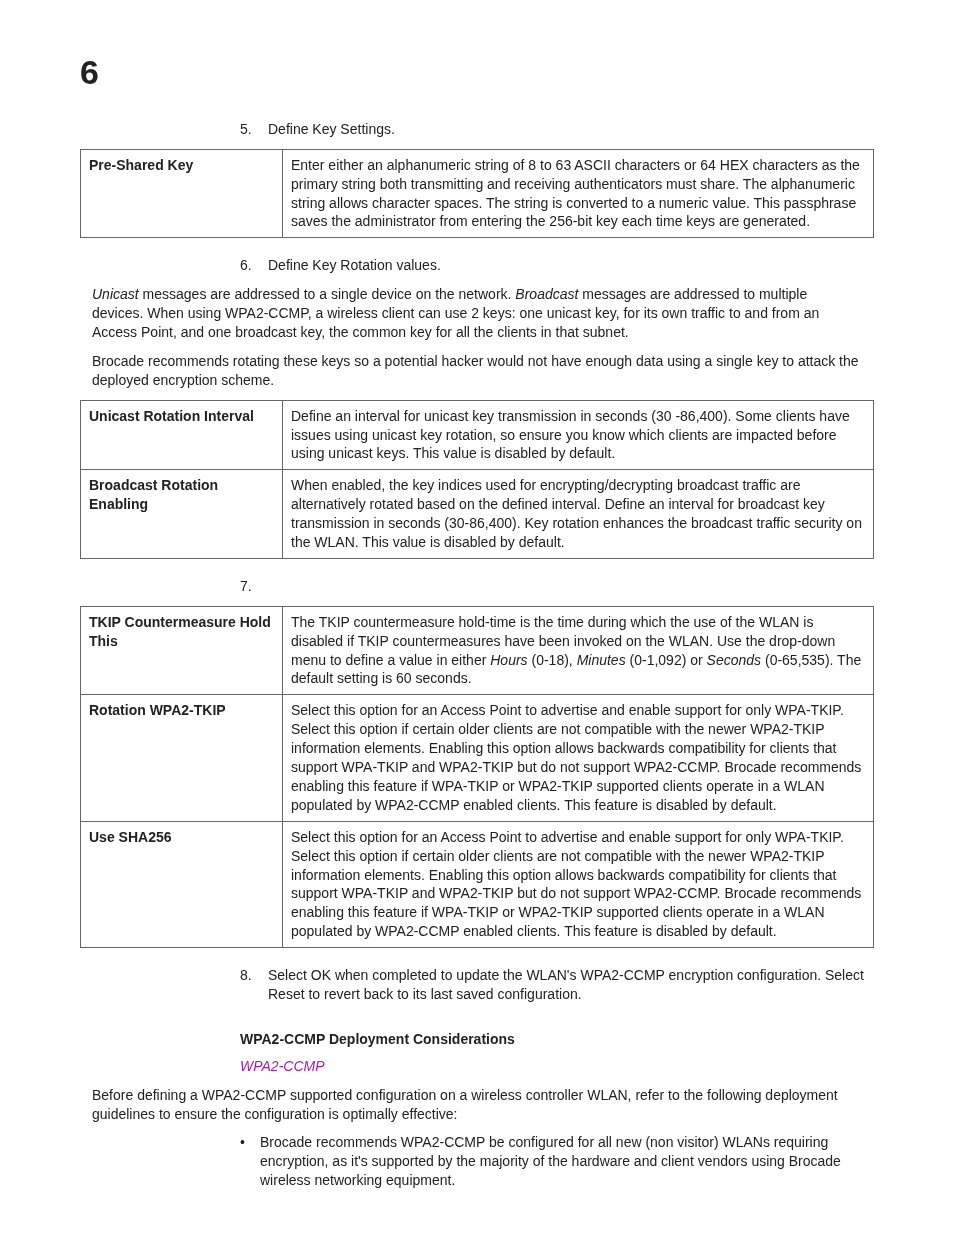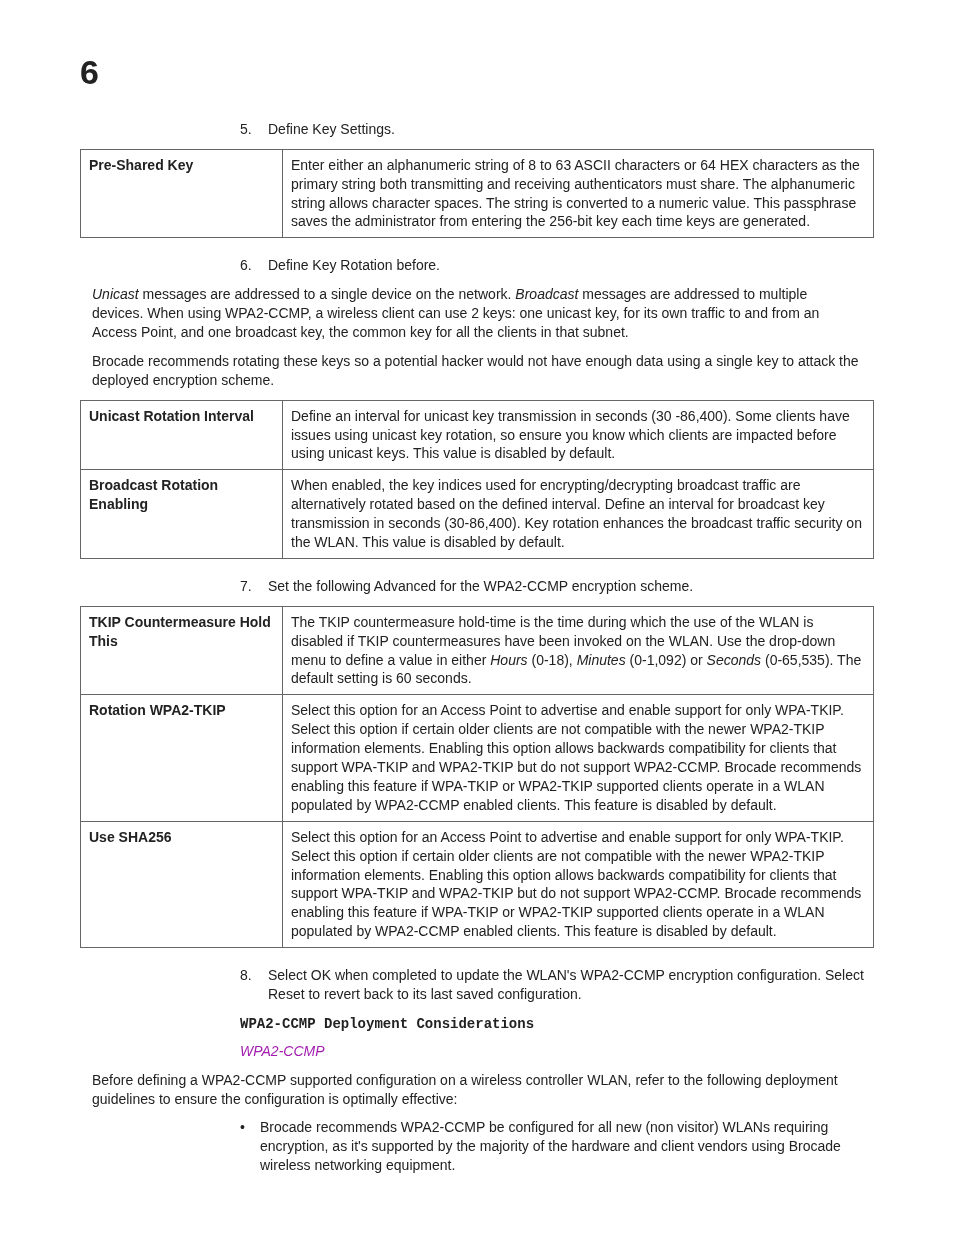--- a/index.html
+++ b/index.html
@@ -47,22 +47,21 @@
     width: 185px;
     font-weight: bold;
   }
   .para {
     margin: 10px 12px;
   }
   .bold { font-weight: normal; }
   .italic { font-style: italic; }
   .section-head {
     font-weight: bold;
-    margin-top: 11px;
-    font-family: Liberation Mono, monospace;
+    margin-top: 26px;
   }
   .link {
     color: #a21caf;
     font-style: italic;
     margin-top: 8px;
   }
   .bullet {
     display: flex;
     margin-top: 10px;
   }
@@ -82,21 +81,21 @@
   <tbody>
       <tr>
     <td class="label">Pre-Shared Key</td>
     <td>Enter either an alphanumeric string of 8 to 63 ASCII characters or 64 HEX characters as the primary string both transmitting and receiving authenticators must share. The alphanumeric string allows character spaces. The string is converted to a numeric value. This passphrase saves the administrator from entering the 256-bit key each time keys are generated.</td>
   </tr>
 </tbody>
   </table>
 
 <div class="indent num-item">
   <div class="n">6.</div>
-  <div><span>Define </span><span class="bold">Key Rotation</span><span> before.</span></div>
+  <div><span>Define </span><span class="bold">Key Rotation</span><span> values.</span></div>
 </div>
 
 <div class="indent2 para"><span class="italic">Unicast</span><span> messages are addressed to a single device on the network. </span><span class="italic">Broadcast</span><span> messages are addressed to multiple devices. When using WPA2-CCMP, a wireless client can use 2 keys: one unicast key, for its own traffic to and from an Access Point, and one broadcast key, the common key for all the clients in that subnet.</span></div>
 
 <div class="indent2 para">Brocade recommends rotating these keys so a potential hacker would not have enough data using a single key to attack the deployed encryption scheme.</div>
 
 <table>
   <tbody>
       <tr>
     <td class="label">Unicast Rotation Interval</td>
@@ -104,21 +103,20 @@
   </tr>
   <tr>
     <td class="label">Broadcast Rotation Enabling</td>
     <td>When enabled, the key indices used for encrypting/decrypting broadcast traffic are alternatively rotated based on the defined interval. Define an interval for broadcast key transmission in seconds (30-86,400). Key rotation enhances the broadcast traffic security on the WLAN. This value is disabled by default.</td>
   </tr>
 </tbody>
   </table>
 
 <div class="indent num-item">
   <div class="n">7.</div>
-  <div><span>Set the following </span><span class="bold">Advanced</span><span> for the WPA2-CCMP encryption scheme.</span></div>
 </div>
 
 <table>
   <tbody>
       <tr>
     <td class="label">TKIP Countermeasure Hold This</td>
     <td><span>The TKIP countermeasure hold-time is the time during which the use of the WLAN is disabled if TKIP countermeasures have been invoked on the WLAN. Use the drop-down menu to define a value in either </span><span class="italic">Hours</span><span> (0-18), </span><span class="italic">Minutes</span><span> (0-1,092) or </span><span class="italic">Seconds</span><span> (0-65,535). The default setting is 60 seconds.</span></td>
   </tr>
   <tr>
     <td class="label">Rotation WPA2-TKIP</td>

